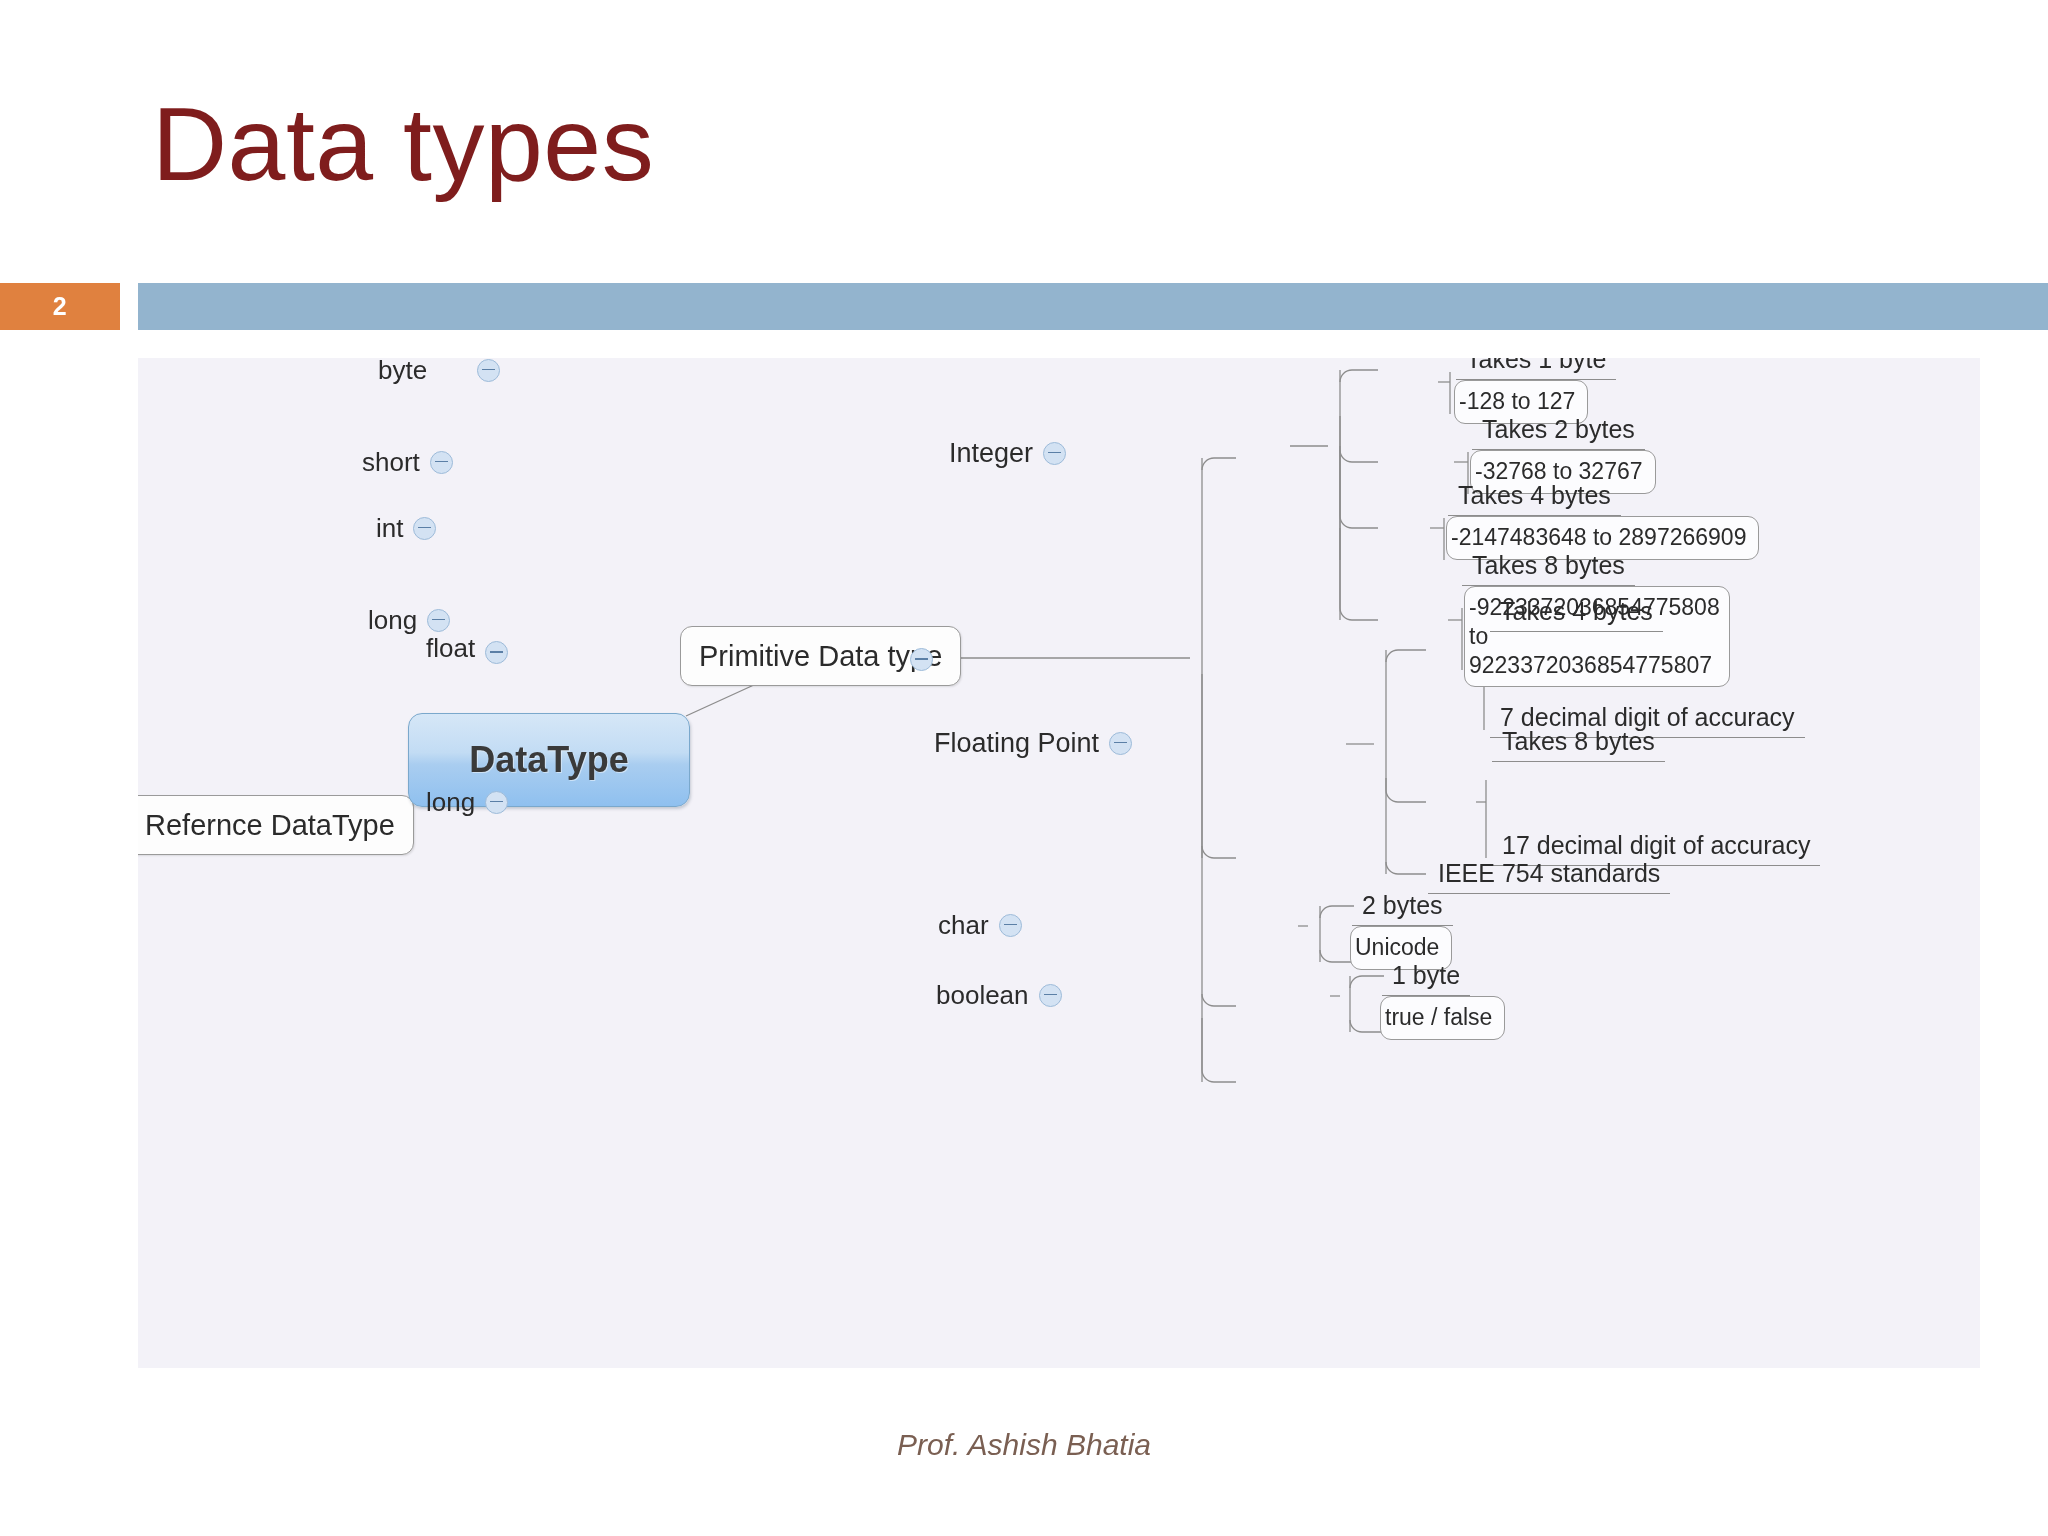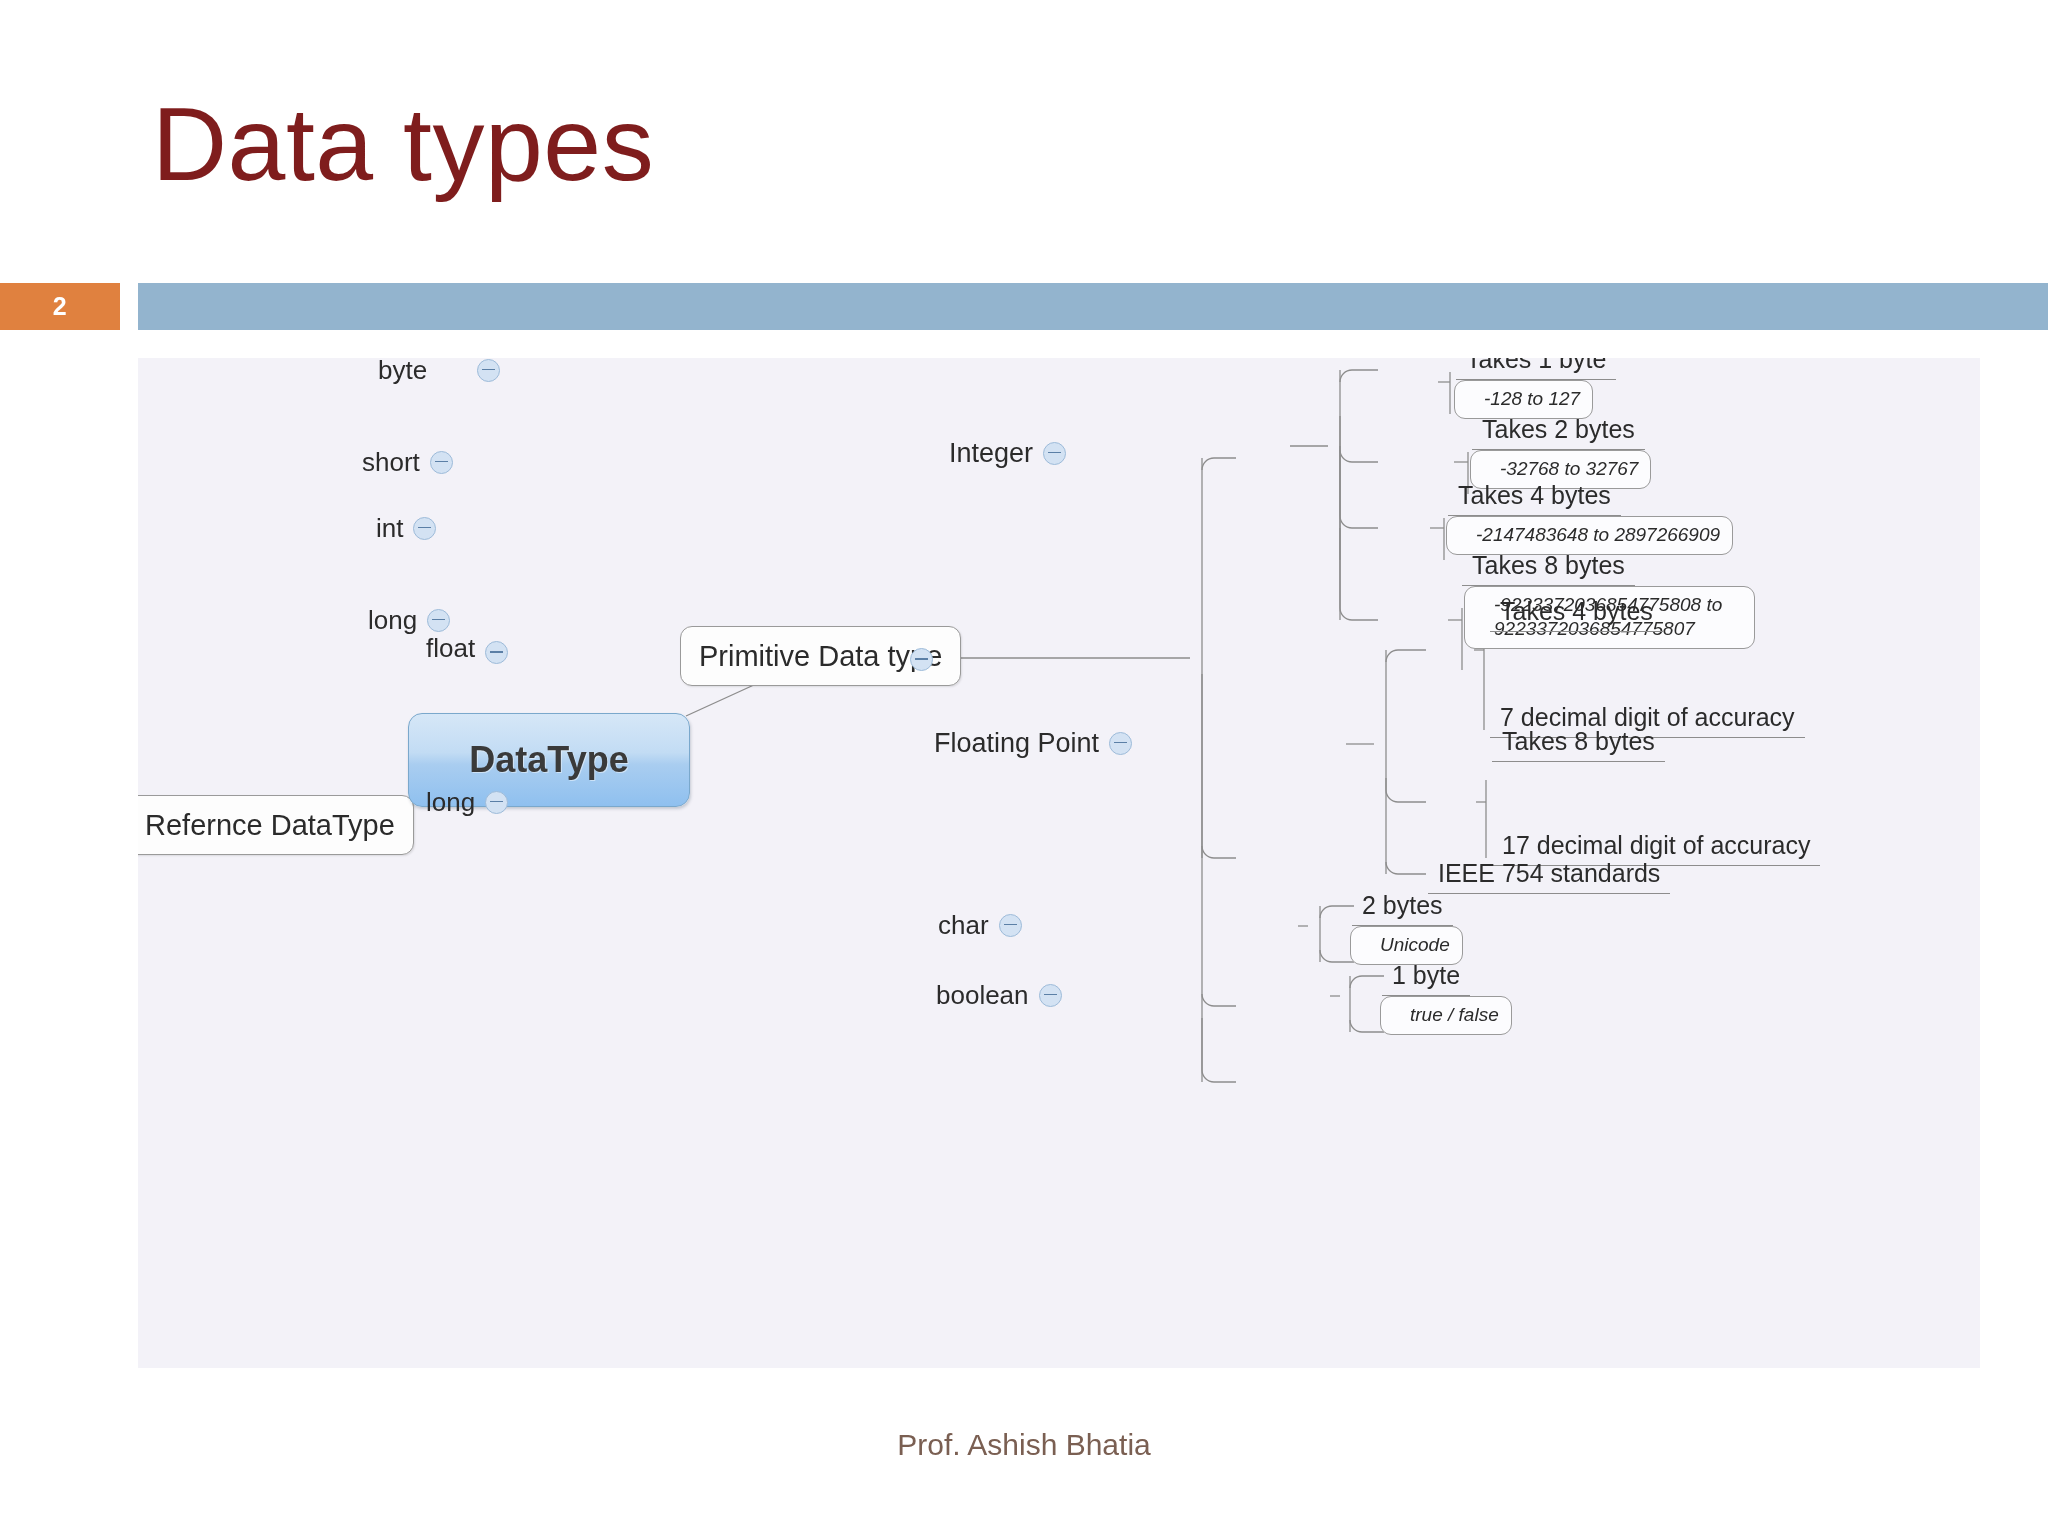--- a/index.html
+++ b/index.html
@@ -164,41 +164,41 @@
     color: #2b2b2b;
     line-height: 1.22;
     padding: 2px 10px 4px 10px;
     border-bottom: 1px solid #8d8d8d;
     white-space: normal;
   }
   .mm-leaf.nowrap { white-space: nowrap; }
 
   
   .mm-leafbox {
-    font-size: 19px;
+    font-size: 23px;
     color: #2b2b2b;
     line-height: 1.25;
-    padding: 6px 12px 7px 29px;
+    padding: 6px 12px 7px 4px;
     border: 1px solid #9a9a9a;
     border-radius: 11px;
     background: #fcfcfe;
     white-space: normal;
-    font-style: italic;
   }
   .mm-leafbox.nowrap { white-space: nowrap; }
 
   
   #footer-author {
     position: absolute;
     left: 0;
     right: 0;
     top: 1428px;
     text-align: center;
     font-size: 30px;
     color: #7a5f52;
+    font-style: italic;
   }
 </style>
 </head>
 <body>
 
 <div id="slide-title">Data types</div>
 <div id="slide-number-badge">2</div>
 <div id="header-bar"></div>
 
 <div id="mindmap">

